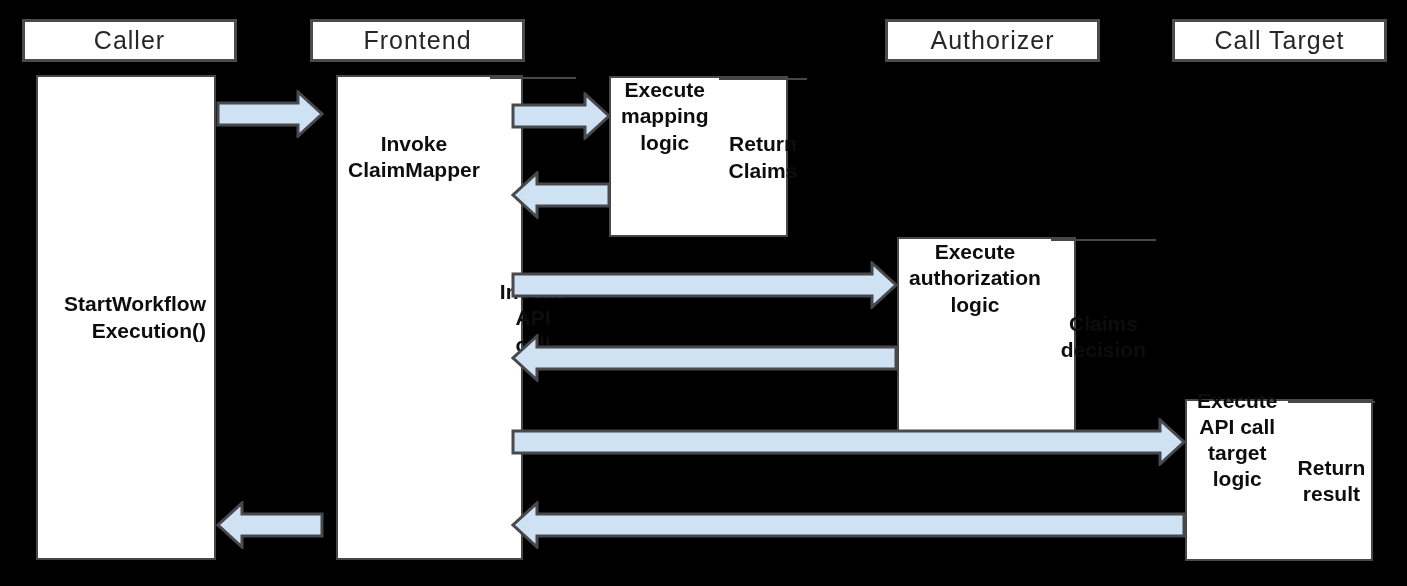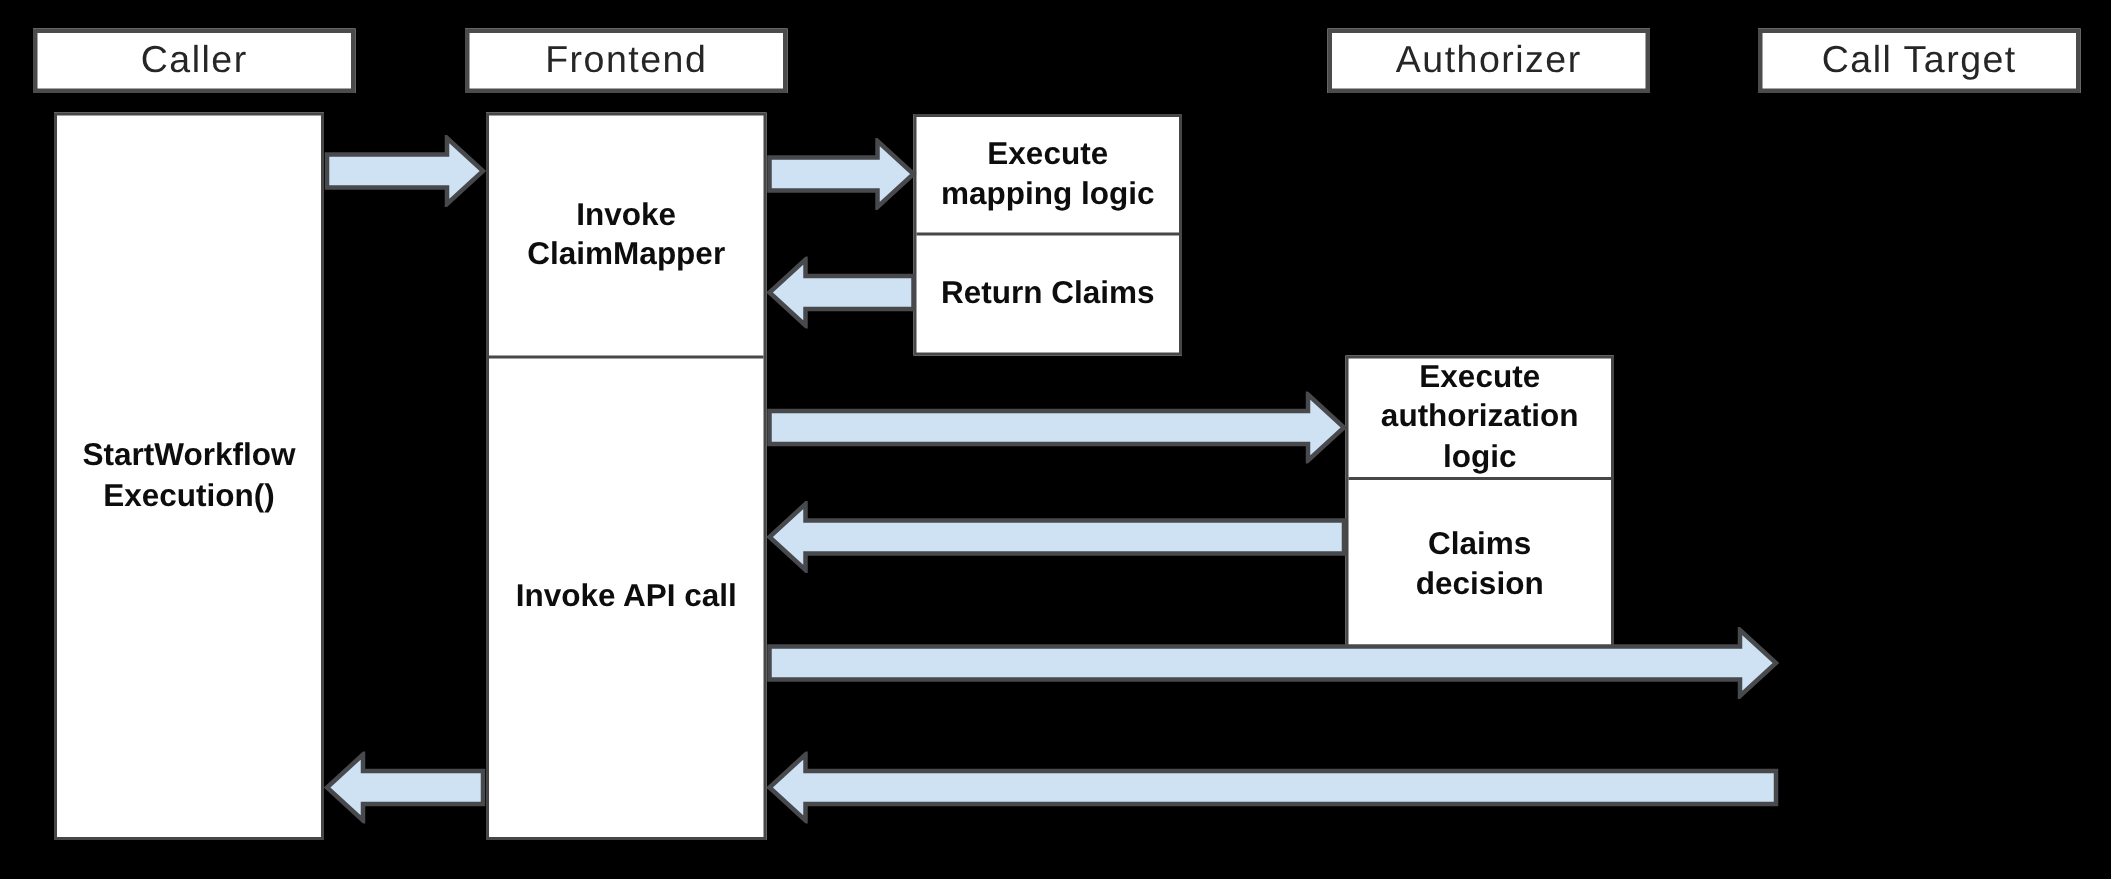--- a/index.html
+++ b/index.html
@@ -35,21 +35,21 @@
     white-space: nowrap;
   }
   .act {
     position: absolute;
     background: var(--box-fill, #fff);
     border: 2px solid var(--line, #474747);
     box-sizing: border-box;
   }
   .stack {
     display: flex;
-    flex-direction: column;
+    flex-direction: row;
     padding: 0;
   }
   .cell {
     box-sizing: border-box;
     display: flex;
     align-items: center;
     justify-content: center;
     text-align: center;
     padding: 0 10px;
   }
@@ -60,21 +60,21 @@
   .cell span, .single span {
     font-size: 21px;
     font-weight: bold;
     color: #0d0d0d;
     line-height: 1.24;
   }
   .single {
     display: flex;
     align-items: center;
     justify-content: center;
-    text-align: center;
+    text-align: right;
     padding: 0 8px;
   }
   .grow { flex: 1 1 auto; }
   .arrow-svg { position: absolute; display: block; }
 </style>
 </head>
 <body>
 
 <div id="canvas">
 
@@ -88,21 +88,21 @@
       <span>Call Target</span>
     </div>
   <div class="hdr" style="left:885px">
       <span>Authorizer</span>
     </div>
 
   <div class="act single" style="left:36px;top:75px;width:180px;height:485px">
     <span>StartWorkflow Execution()</span>
   </div>
 
-  <div class="act stack" style="left:324px;top:75px;width:187px;height:485px">
+  <div class="act stack" style="left:336px;top:75px;width:187px;height:485px">
     <div class="cell" style="height:160px">
       <span>Invoke ClaimMapper</span>
     </div>
     <div class="cell grow">
       <span>Invoke API call</span>
     </div>
   </div>
 
   <div class="act stack" style="left:609px;top:76px;width:179px;height:161px">
     <div class="cell" style="height:77px">
@@ -115,20 +115,28 @@
 
   <div class="act stack" style="left:897px;top:237px;width:179px;height:198px">
     <div class="cell" style="height:79px">
       <span>Execute authorization logic</span>
     </div>
     <div class="cell grow">
       <span>Claims decision</span>
     </div>
   </div>
 
+  <div class="act stack" style="left:1185px;top:399px;width:188px;height:162px">
+    <div class="cell" style="height:78px">
+      <span>Execute API call target logic</span>
+    </div>
+    <div class="cell grow">
+      <span>Return result</span>
+    </div>
+  </div>
 
   <div id="arrow-layer">
       <svg width="108" height="48" class="arrow-svg" style="left: 216px; top: 90px;">
         <polygon points="2,13 82,13 82,2 106,24 82,46 82,35 2,35" fill="#cfe2f3" stroke="#47494d" stroke-width="3" stroke-linejoin="miter"></polygon>
       </svg>
       <svg width="100" height="48" class="arrow-svg" style="left: 511px; top: 92px;">
         <polygon points="2,13 74,13 74,2 98,24 74,46 74,35 2,35" fill="#cfe2f3" stroke="#47494d" stroke-width="3" stroke-linejoin="miter"></polygon>
       </svg>
       <svg width="100" height="48" class="arrow-svg" style="left: 511px; top: 171px;">
         <polygon points="98,13 26,13 26,2 2,24 26,46 26,35 98,35" fill="#cfe2f3" stroke="#47494d" stroke-width="3" stroke-linejoin="miter"></polygon>

